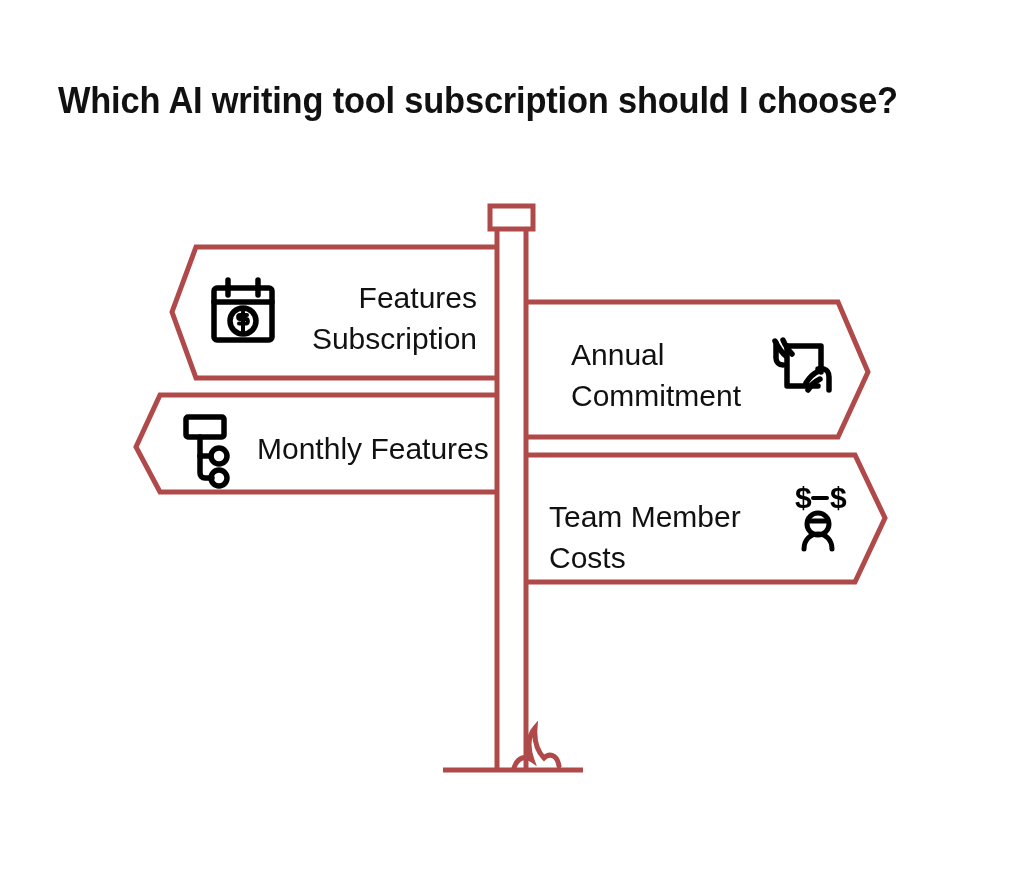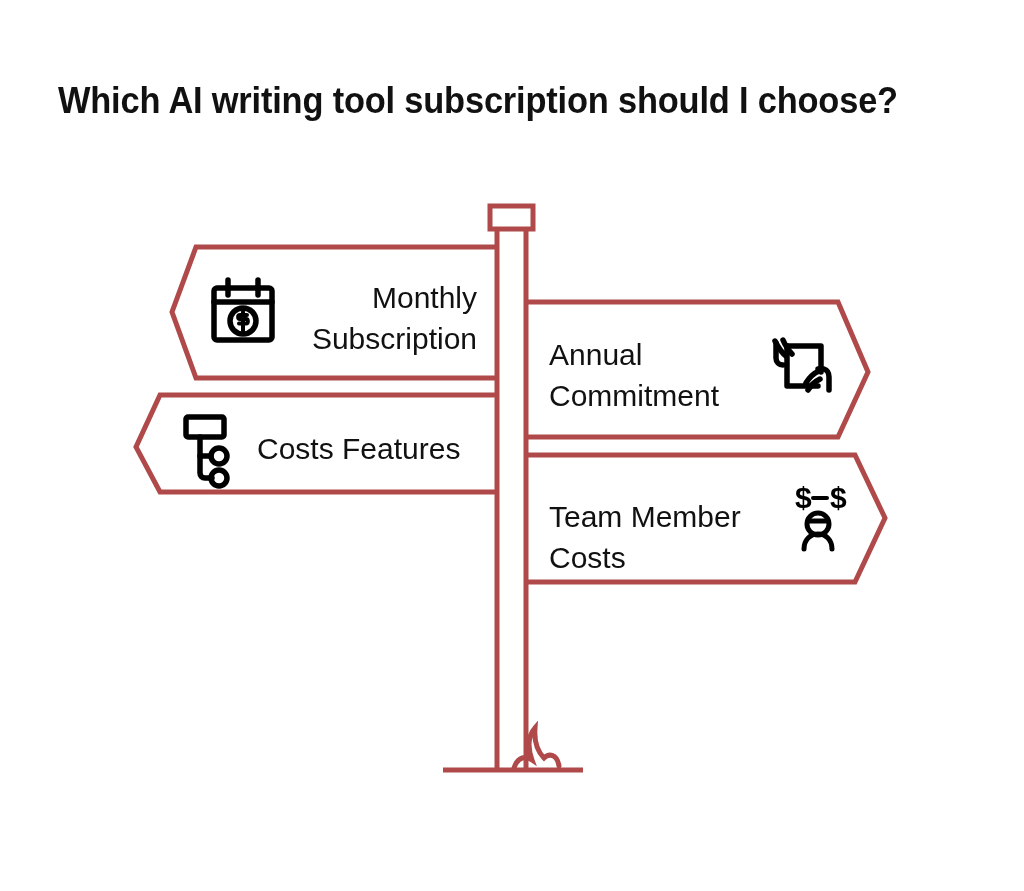--- a/index.html
+++ b/index.html
@@ -110,24 +110,24 @@
       <line x1="813" y1="498" x2="827" y2="498" stroke="#000000" stroke-width="4" stroke-linecap="round"></line>
       <text x="830" y="508" font-family="&quot;Liberation Sans&quot;, sans-serif" font-size="30" font-weight="bold" fill="#000000">$</text>
       <g fill="none" stroke="#000000" stroke-width="5" stroke-linecap="round" stroke-linejoin="round">
         <circle cx="818" cy="524" r="11"></circle>
         <line x1="808" y1="521" x2="828" y2="521"></line>
         <path d="M 804 549 C 804 540 810 534 818 534 C 826 534 832 540 832 549"></path>
       </g>
     </g>
   </svg>
 
-  <div class="label right-align" style="left:285px; top:278px; width:192px;">Monthly
+  <div class="label right-align" style="left:285px; top:278px; width:192px;">Features
 Subscription</div>
 
-  <div class="label left-align" style="left:549px; top:335px; width:230px;">Annual
+  <div class="label left-align" style="left:571px; top:335px; width:230px;">Annual
 Commitment</div>
 
-  <div class="label left-align" style="left:257px; top:429px; width:250px;">Costs Features</div>
+  <div class="label left-align" style="left:257px; top:429px; width:250px;">Monthly Features</div>
 
   <div class="label left-align" style="left:549px; top:497px; width:250px;">Team Member
 Costs</div>
 
 </div>
 
 </body></html>

